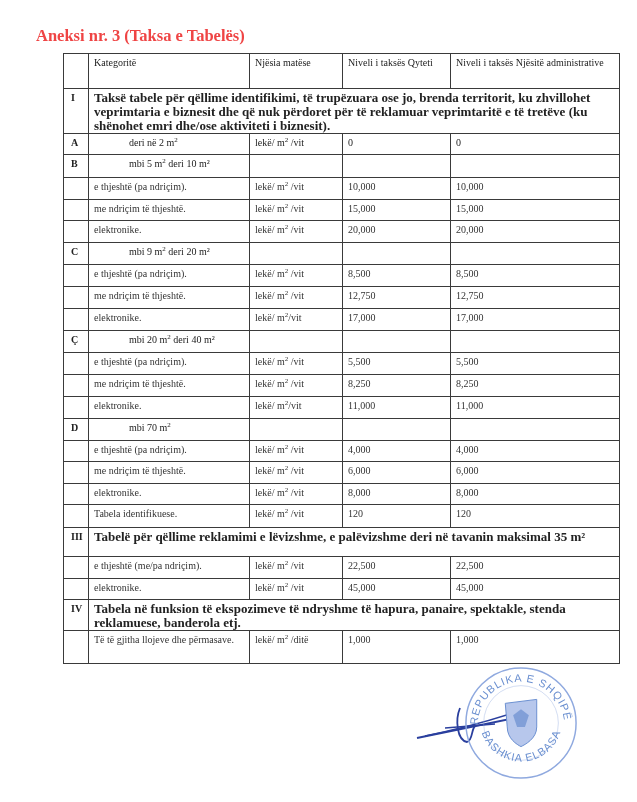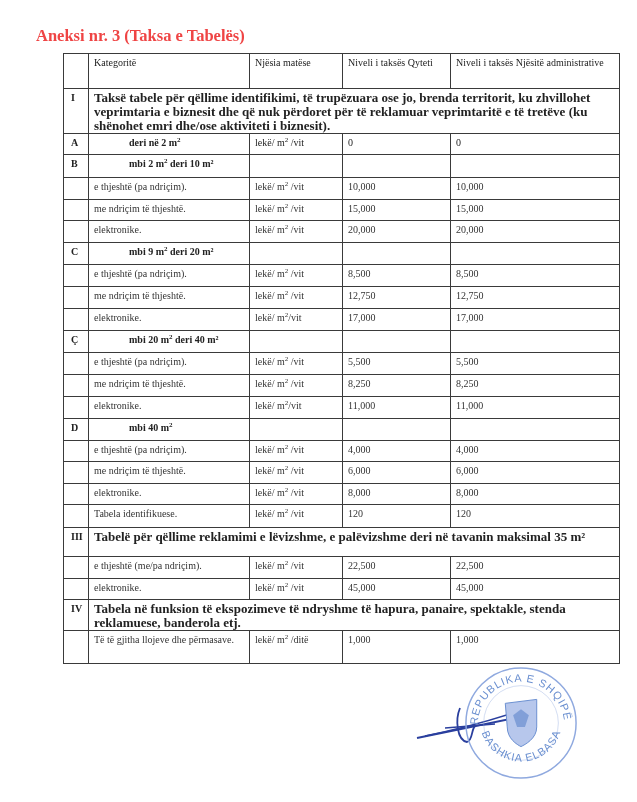--- a/index.html
+++ b/index.html
@@ -4,21 +4,21 @@
 <style>
   html, body { margin: 0; padding: 0; background: #ffffff; }
   body { width: 637px; height: 802px; position: relative; overflow: hidden;
          font-family: "Liberation Serif", serif; color: #222; }
   .title { position: absolute; left: 36px; top: 26px; font-size: 16.5px; font-weight: bold; color: #ef4444; }
   table.annex { position: absolute; left: 63px; top: 53px; width: 556px; border-collapse: collapse; table-layout: fixed; }
   table.annex td { border: 1px solid #3a3a3a; padding: 2px 5px 0 5px; vertical-align: top; font-size: 10px; line-height: 14px; }
   table.annex td.code { font-weight: bold; padding-left: 7px; }
   .hdr td { height: 32px; font-size: 10px; font-family: Liberation Serif, serif; }
   .sec td.desc { font-weight: bold; font-size: 13px; }
-  .cat td.desc { font-weight: bold; padding-left: 40px; }
+  .cat td.desc { font-weight: normal; padding-left: 40px; }
   .sub td { color: #333; }
   sup { font-size: 7px; line-height: 0; vertical-align: super; }
   .stamp { position: absolute; left: 462px; top: 664px; width: 118px; height: 118px; }
   .sig { position: absolute; left: 415px; top: 700px; width: 110px; height: 50px; }
 </style>
 </head>
 <body>
 
 <div class="title">Aneksi nr. 3 (Taksa e Tabelës)</div>
 
@@ -44,21 +44,21 @@
       </tr>
       <tr class="cat" style="height: 21px;">
         <td class="code">A</td>
         <td class="desc"><span>deri në 2 m</span><sup>2</sup><span></span></td>
         <td><span>lekë/ m</span><sup>2</sup><span> /vit</span></td>
         <td>0</td>
         <td>0</td>
       </tr>
       <tr class="cat" style="height: 23px;">
         <td class="code">B</td>
-        <td class="desc"><span>mbi 2 m</span><sup>2</sup><span> deri 10 m²</span></td>
+        <td class="desc"><span>mbi 5 m</span><sup>2</sup><span> deri 10 m²</span></td>
         <td></td>
         <td></td>
         <td></td>
       </tr>
       <tr class="sub" style="height: 22px;">
         <td class="code"></td>
         <td class="desc">e thjeshtë (pa ndriçim).</td>
         <td><span>lekë/ m</span><sup>2</sup><span> /vit</span></td>
         <td>10,000</td>
         <td>10,000</td>
@@ -128,21 +128,21 @@
       </tr>
       <tr class="sub" style="height: 22px;">
         <td class="code"></td>
         <td class="desc">elektronike.</td>
         <td><span>lekë/ m</span><sup>2</sup><span>/vit</span></td>
         <td>11,000</td>
         <td>11,000</td>
       </tr>
       <tr class="cat" style="height: 22px;">
         <td class="code">D</td>
-        <td class="desc"><span>mbi 40 m</span><sup>2</sup><span></span></td>
+        <td class="desc"><span>mbi 70 m</span><sup>2</sup><span></span></td>
         <td></td>
         <td></td>
         <td></td>
       </tr>
       <tr class="sub" style="height: 21px;">
         <td class="code"></td>
         <td class="desc">e thjeshtë (pa ndriçim).</td>
         <td><span>lekë/ m</span><sup>2</sup><span> /vit</span></td>
         <td>4,000</td>
         <td>4,000</td>

